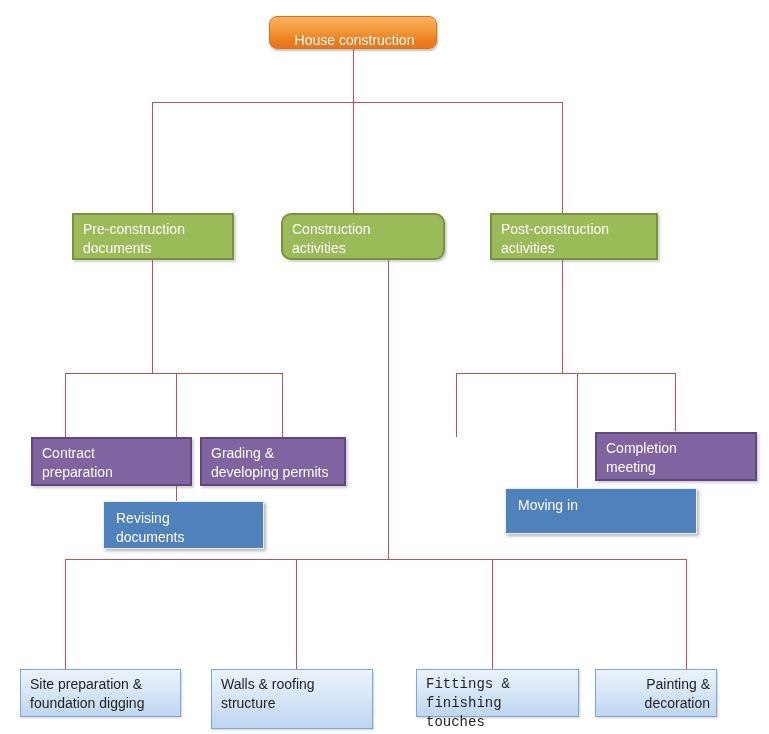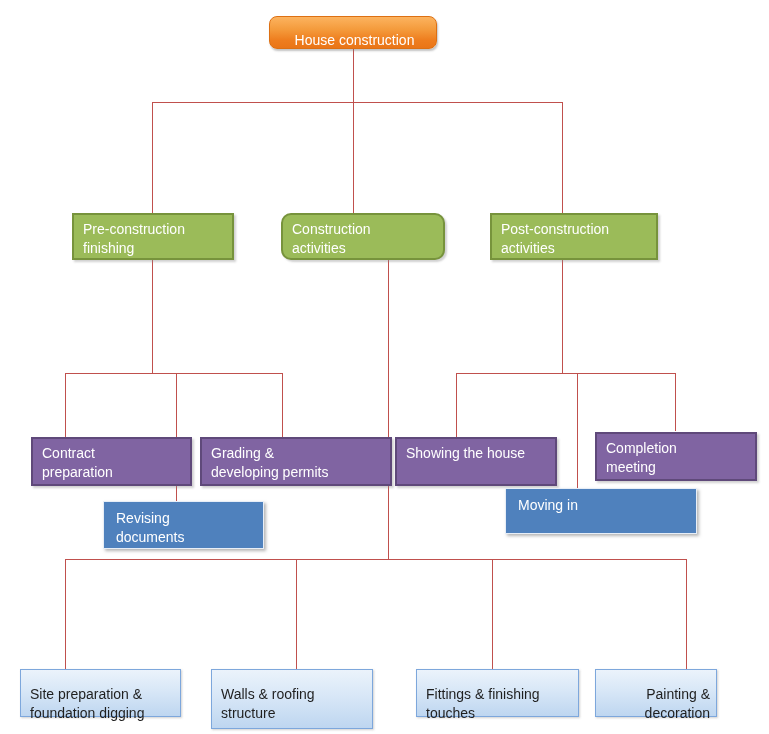--- a/index.html
+++ b/index.html
@@ -53,21 +53,21 @@
     border: 1px solid #E7EEF7;
     box-shadow: 2px 2px 3px rgba(110,110,110,0.5);
     padding-top: 7px;
     padding-left: 12px;
   }
   .node--ltblue {
     background: linear-gradient(180deg, #EBF3FB 0%, #D8E7F7 45%, #BED6F0 100%);
     border: 1px solid #7DA7DC;
     color: #1f1f1f;
     box-shadow: 1px 1px 2px rgba(150,150,150,0.45);
-    padding-top: 15px;
+    padding-top: 5px;
   }
 </style>
 </head>
 <body>
 
 <div class="canvas">
 
   <div class="line" style="left:353px; top:49px;  width:1px;  height:54px;"></div>
   <div class="line" style="left:152px; top:102px; width:411px; height:1px;"></div>
   <div class="line" style="left:152px; top:102px; width:1px;  height:111px;"></div>
@@ -89,40 +89,39 @@
   <div class="line" style="left:388px; top:260px; width:1px;  height:299px;"></div>
   <div class="line" style="left:65px;  top:559px; width:622px; height:1px;"></div>
   <div class="line" style="left:65px;  top:559px; width:1px;  height:110px;"></div>
   <div class="line" style="left:296px; top:559px; width:1px;  height:110px;"></div>
   <div class="line" style="left:492px; top:559px; width:1px;  height:110px;"></div>
   <div class="line" style="left:686px; top:559px; width:1px;  height:110px;"></div>
 
   <div class="node node--root" style="left:269px; top:16px; width:168px; height:33px;">House construction</div>
 
   <div class="node node--green" style="left:72px; top:213px; width:162px; height:47px;">Pre-construction
-finishing</div>
+documents</div>
   <div class="node node--green" style="left:281px; top:213px; width:164px; height:47px;border-radius:10px;">Construction
 activities</div>
   <div class="node node--green" style="left:490px; top:213px; width:168px; height:47px;">Post-construction
 activities</div>
 
   <div class="node node--purple" style="left:4px; top:437px; width:161px; height:49px;margin-left:27px;">Contract
 preparation</div>
-  <div class="node node--purple" style="left:200px; top:437px; width:192px; height:49px;">Grading &amp;
+  <div class="node node--purple" style="left:200px; top:437px; width:146px; height:49px;">Grading &amp;
 developing permits</div>
-  <div class="node node--purple" style="left:395px; top:437px; width:162px; height:49px;">Showing the house</div>
   <div class="node node--purple" style="left:595px; top:432px; width:162px; height:49px;">Completion
 meeting</div>
 
   <div class="node node--blue" style="left:103px; top:501px; width:161px; height:48px;">Revising
 documents</div>
   <div class="node node--blue" style="left:505px; top:488px; width:192px; height:46px;">Moving in</div>
 
   <div class="node node--ltblue" style="left:20px; top:669px; width:161px; height:48px;">Site preparation &amp;
 foundation digging</div>
   <div class="node node--ltblue" style="left:211px; top:669px; width:162px; height:60px;">Walls &amp; roofing
 structure</div>
-  <div class="node node--ltblue" style="left:416px; top:669px; width:163px; height:48px;">Fittings &amp; finishing
+  <div class="node node--ltblue" style="left:416px; top:669px; width:163px; height:48px;font-family:Liberation Mono, monospace;">Fittings &amp; finishing
 touches</div>
   <div class="node node--ltblue" style="left:595px; top:669px; width:122px; height:48px;text-align:right;">Painting &amp;
 decoration</div>
 
 </div>
 
 </body></html>

